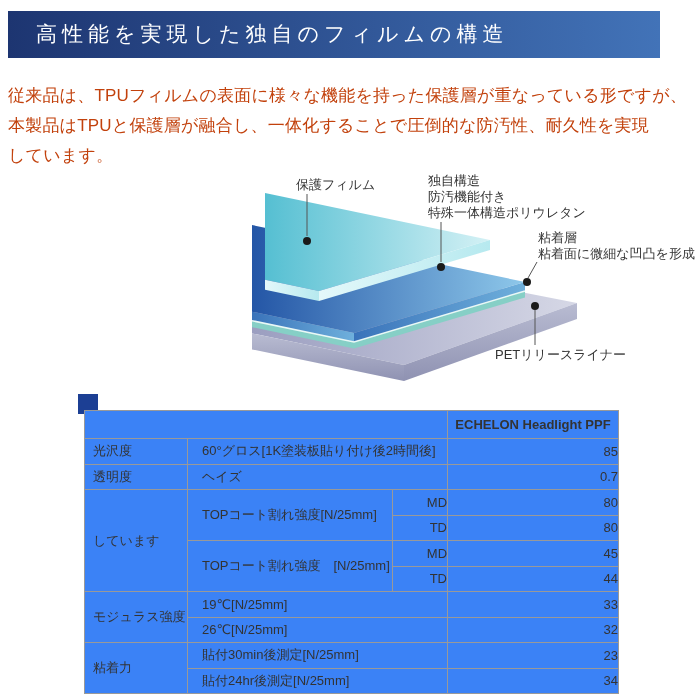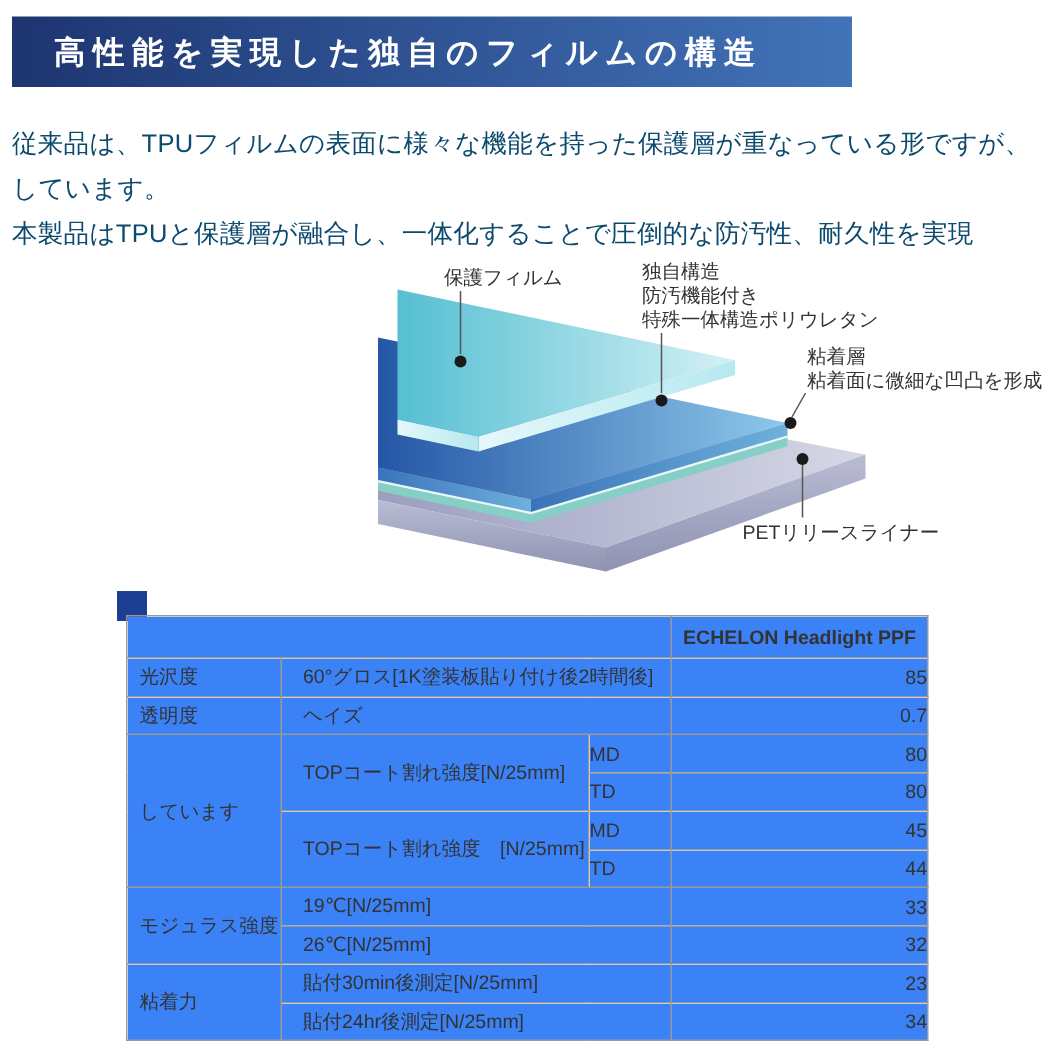--- a/index.html
+++ b/index.html
@@ -10,40 +10,40 @@
     height: 700px;
     background: #ffffff;
     overflow: hidden;
     font-family: "Liberation Sans", "DejaVu Sans", sans-serif;
   }
 
   
   .banner {
     position: absolute;
     left: 8px; top: 11px;
-    width: 560px; height: 47px;
+    width: 652px; height: 47px;
     background: linear-gradient(to right, #1d3571, #4273b8);
     color: #ffffff;
     font-family: "DejaVu Serif", "Liberation Serif", serif;
     font-size: 21px;
-    font-weight: 700;
+    font-weight: 400;
     letter-spacing: 5px;
     line-height: 47px;
     padding-left: 28px;
     white-space: nowrap;
   }
 
   
   .intro {
     position: absolute;
     left: 8px; top: 81px;
     width: 688px;
     font-size: 17px;
     font-weight: 500;
-    color: #0c4a6e;
+    color: #c2410c;
     line-height: 30px;
     letter-spacing: 0.2px;
   }
 
   
   .diagram {
     position: absolute;
     left: 235px; top: 168px;
     width: 465px; height: 217px;
   }
@@ -98,34 +98,34 @@
   }
   td.prod {
     background: linear-gradient(135deg, #4d88c8 0%, #2c56a8 55%, #1c3a92 100%);
     color: #ffffff;
     font-weight: bold;
     text-align: center;
     font-size: 13px;
   }
   td.cat  { padding-left: 8px; }
   td.test { padding-left: 14px; }
-  td.dir  { text-align: left; }
+  td.dir  { text-align: right; }
   td.val  { text-align: right; }
 </style>
 </head>
 <body>
 
 <div class="page">
 
   <div class="banner">高性能を実現した独自のフィルムの構造</div>
 
   <div class="intro">
     <div>従来品は、TPUフィルムの表面に様々な機能を持った保護層が重なっている形ですが、</div>
+    <div>本製品はTPUと保護層が融合し、一体化することで圧倒的な防汚性、耐久性を実現</div>
     <div>しています。</div>
-    <div>本製品はTPUと保護層が融合し、一体化することで圧倒的な防汚性、耐久性を実現</div>
   </div>
 
   <svg class="diagram" viewBox="235 168 465 217" xmlns="http://www.w3.org/2000/svg">
     <defs>
       <linearGradient id="gFilm" x1="0" y1="0" x2="1" y2="0">
         <stop offset="0" stop-color="#55bfd2"></stop>
           <stop offset="1" stop-color="#d4f1f5"></stop>
       </linearGradient>
       <linearGradient id="gFilmEdge" x1="0" y1="0" x2="1" y2="0">
         <stop offset="0" stop-color="#e4f8fa"></stop>

